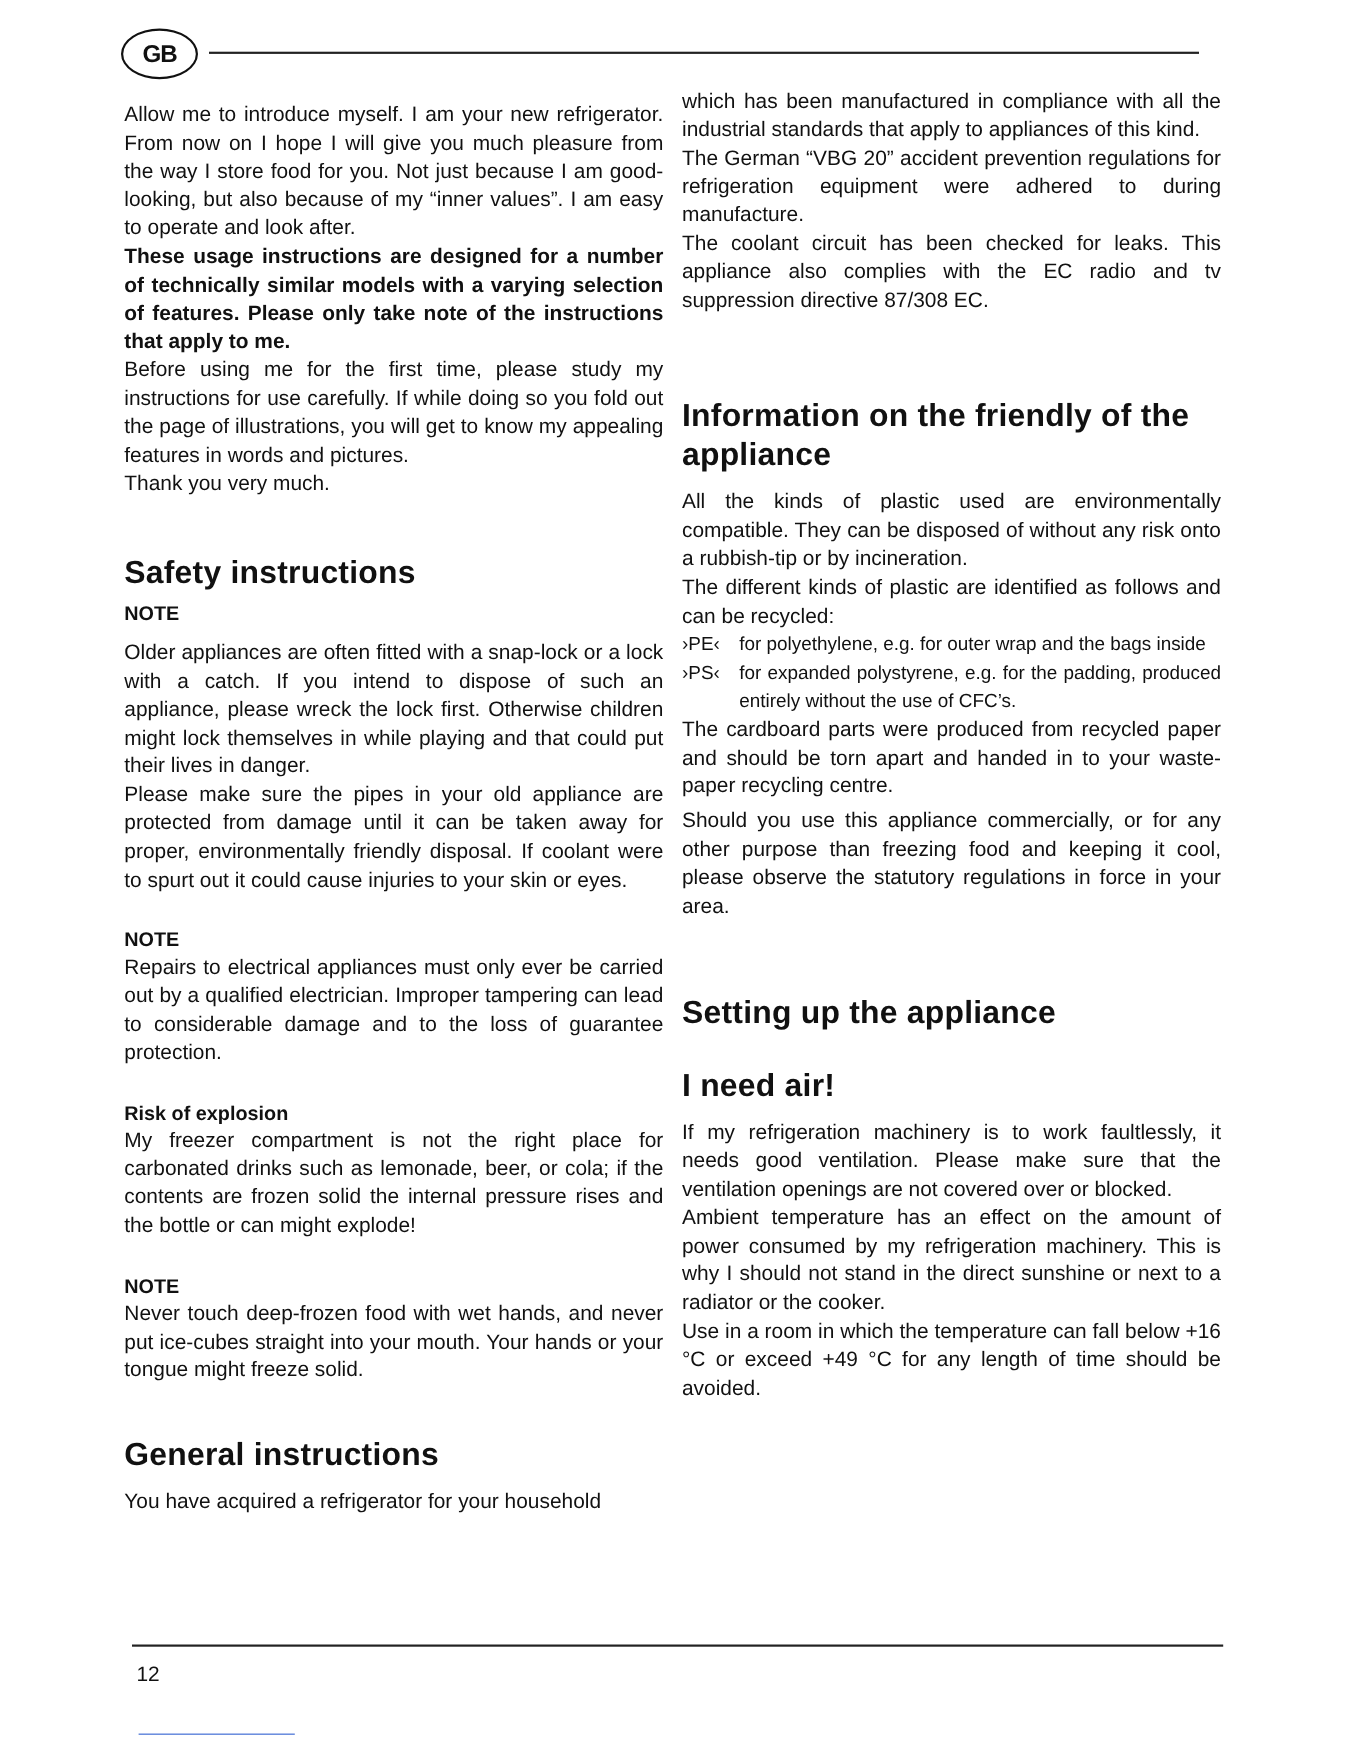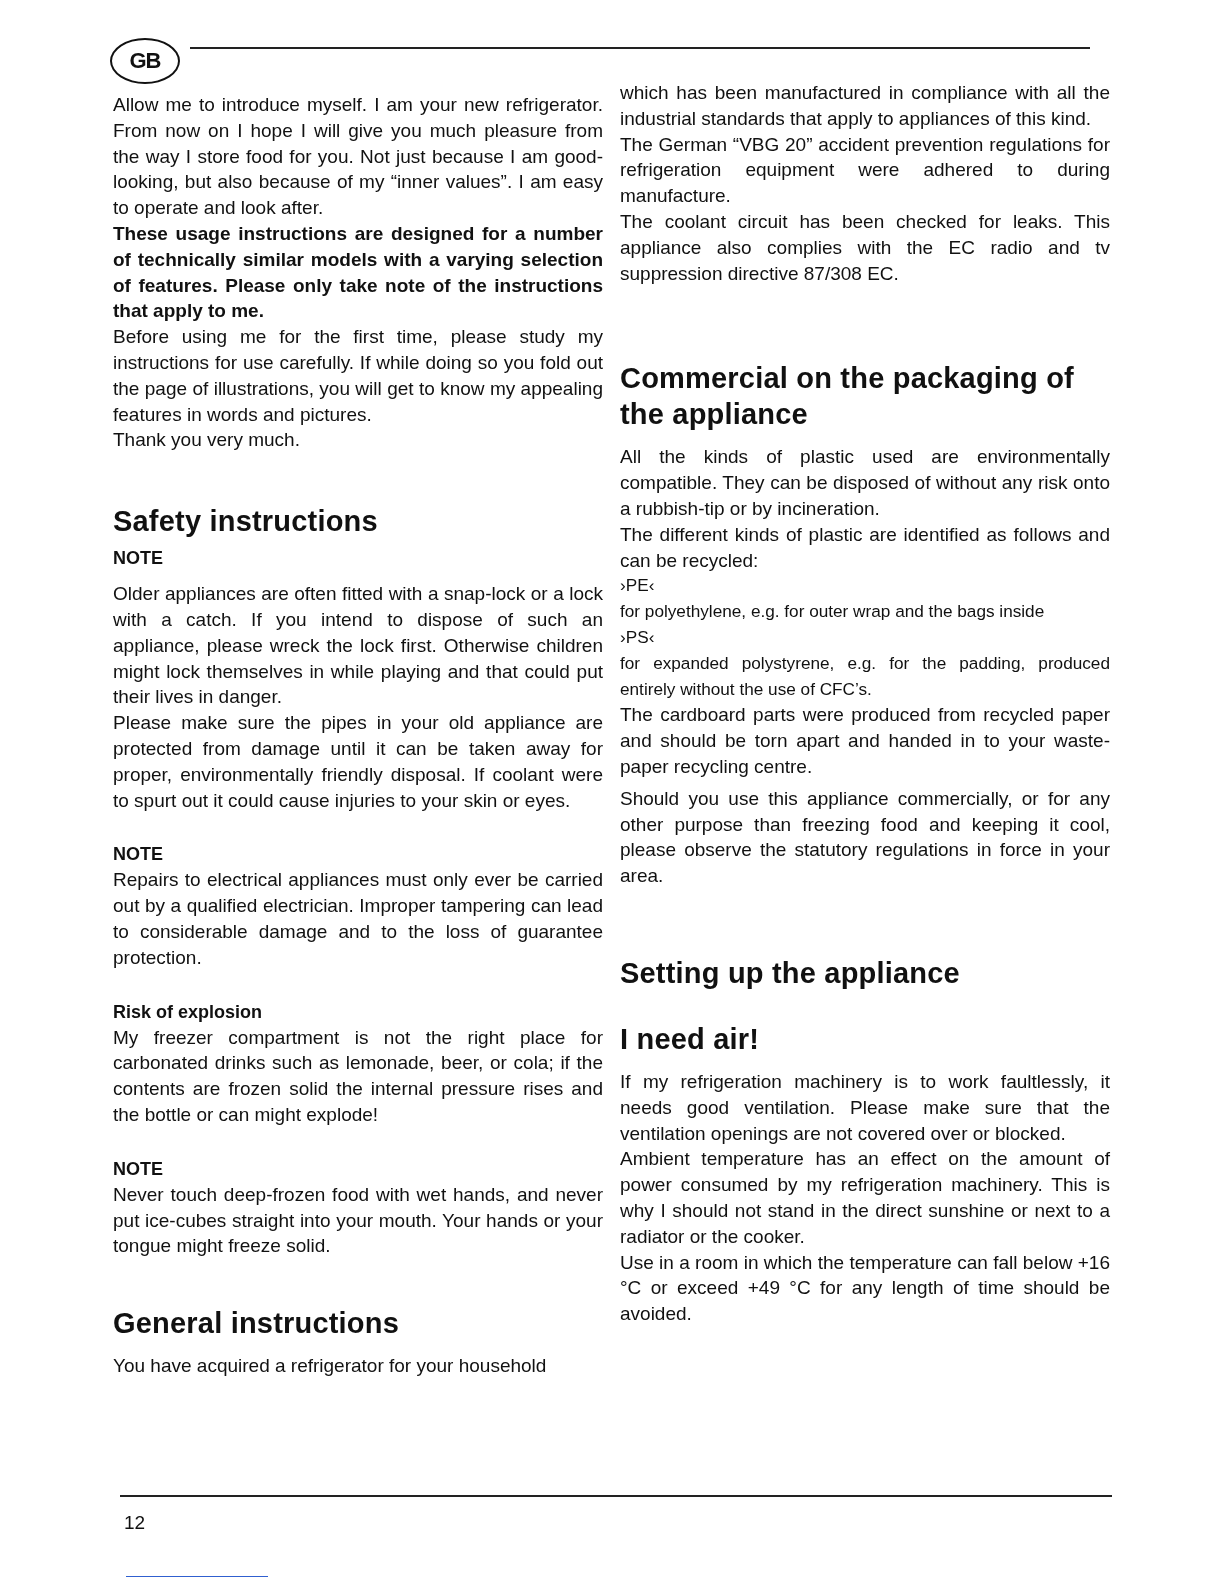--- a/index.html
+++ b/index.html
@@ -1,21 +1,21 @@
 <!DOCTYPE html>
 <html><head>
 <meta charset="utf-8">
 <style>
   html, body { margin: 0; padding: 0; background: #ffffff; }
   body {
     width: 1225px; height: 1585px; position: relative; overflow: hidden;
     font-family: "Liberation Sans", sans-serif; color: #111;
   }
   .badge {
-    position: absolute; left: 110px; top: 38px; width: 66px; height: 42px;
+    position: absolute; left: 110px; top: 26px; width: 66px; height: 42px;
     border: 2px solid #111; border-radius: 50%;
     display: flex; align-items: center; justify-content: center;
     font-weight: bold; font-size: 22px; letter-spacing: -1px;
     font-family: "Liberation Sans", sans-serif;
   }
   .top-rule {
     position: absolute; left: 190px; top: 47px; width: 900px; height: 0;
     border-top: 2px solid #222;
   }
   .col { position: absolute; width: 490px; }
@@ -23,21 +23,21 @@
   .col-right { left: 620px; top: 80px; }
   h1 {
     font-size: 29px; font-weight: bold; margin: 0; line-height: 36px;
     letter-spacing: 0.2px;
   }
   p, .line {
     font-size: 19px; line-height: 25.8px; margin: 0; text-align: justify;
   }
   .bold { font-weight: bold; }
   .sub { font-size: 18px; font-weight: bold; margin: 0; line-height: 26px; }
-  .list-item { display: flex; font-size: 17.2px; line-height: 25.8px; flex-direction: column; }
+  .list-item { display: flex; font-size: 17.2px; line-height: 25.8px; }
   .list-item .mark { width: 52px; flex: none; }
   .list-item .txt { flex: 1; text-align: justify; }
   .bottom-rule {
     position: absolute; left: 120px; top: 1495px; width: 992px; height: 0;
     border-top: 2px solid #222;
   }
   .page-num {
     position: absolute; left: 124px; top: 1512px; font-size: 19px;
   }
   .blue-rule {
@@ -75,21 +75,21 @@
 
   <h1 style="margin-top:46px;">General instructions</h1>
   <p style="margin-top:12px;text-align:left;">You have acquired a refrigerator for your household</p>
 </div>
 
 <div class="col col-right">
   <p>which has been manufactured in compliance with all the industrial standards that apply to appliances of this kind.</p>
   <p>The German “VBG 20” accident prevention regulations for refrigeration equipment were adhered to during manufacture.</p>
   <p>The coolant circuit has been checked for leaks. This appliance also complies with the EC radio and tv suppression directive 87/308 EC.</p>
 
-  <h1 style="margin-top:74px;">Commercial on the packaging of the appliance</h1>
+  <h1 style="margin-top:74px;">Information on the friendly of the appliance</h1>
   <p style="margin-top:12px;">All the kinds of plastic used are environmentally compatible. They can be disposed of without any risk onto a rubbish-tip or by incineration.</p>
   <p>The different kinds of plastic are identified as follows and can be recycled:</p>
   <div class="list-item">
     <span class="mark">›PE‹</span>
     <span class="txt">for polyethylene, e.g. for outer wrap and the bags inside</span>
   </div>
   <div class="list-item">
     <span class="mark">›PS‹</span>
     <span class="txt">for expanded polystyrene, e.g. for the padding, produced entirely without the use of CFC’s.</span>
   </div>

